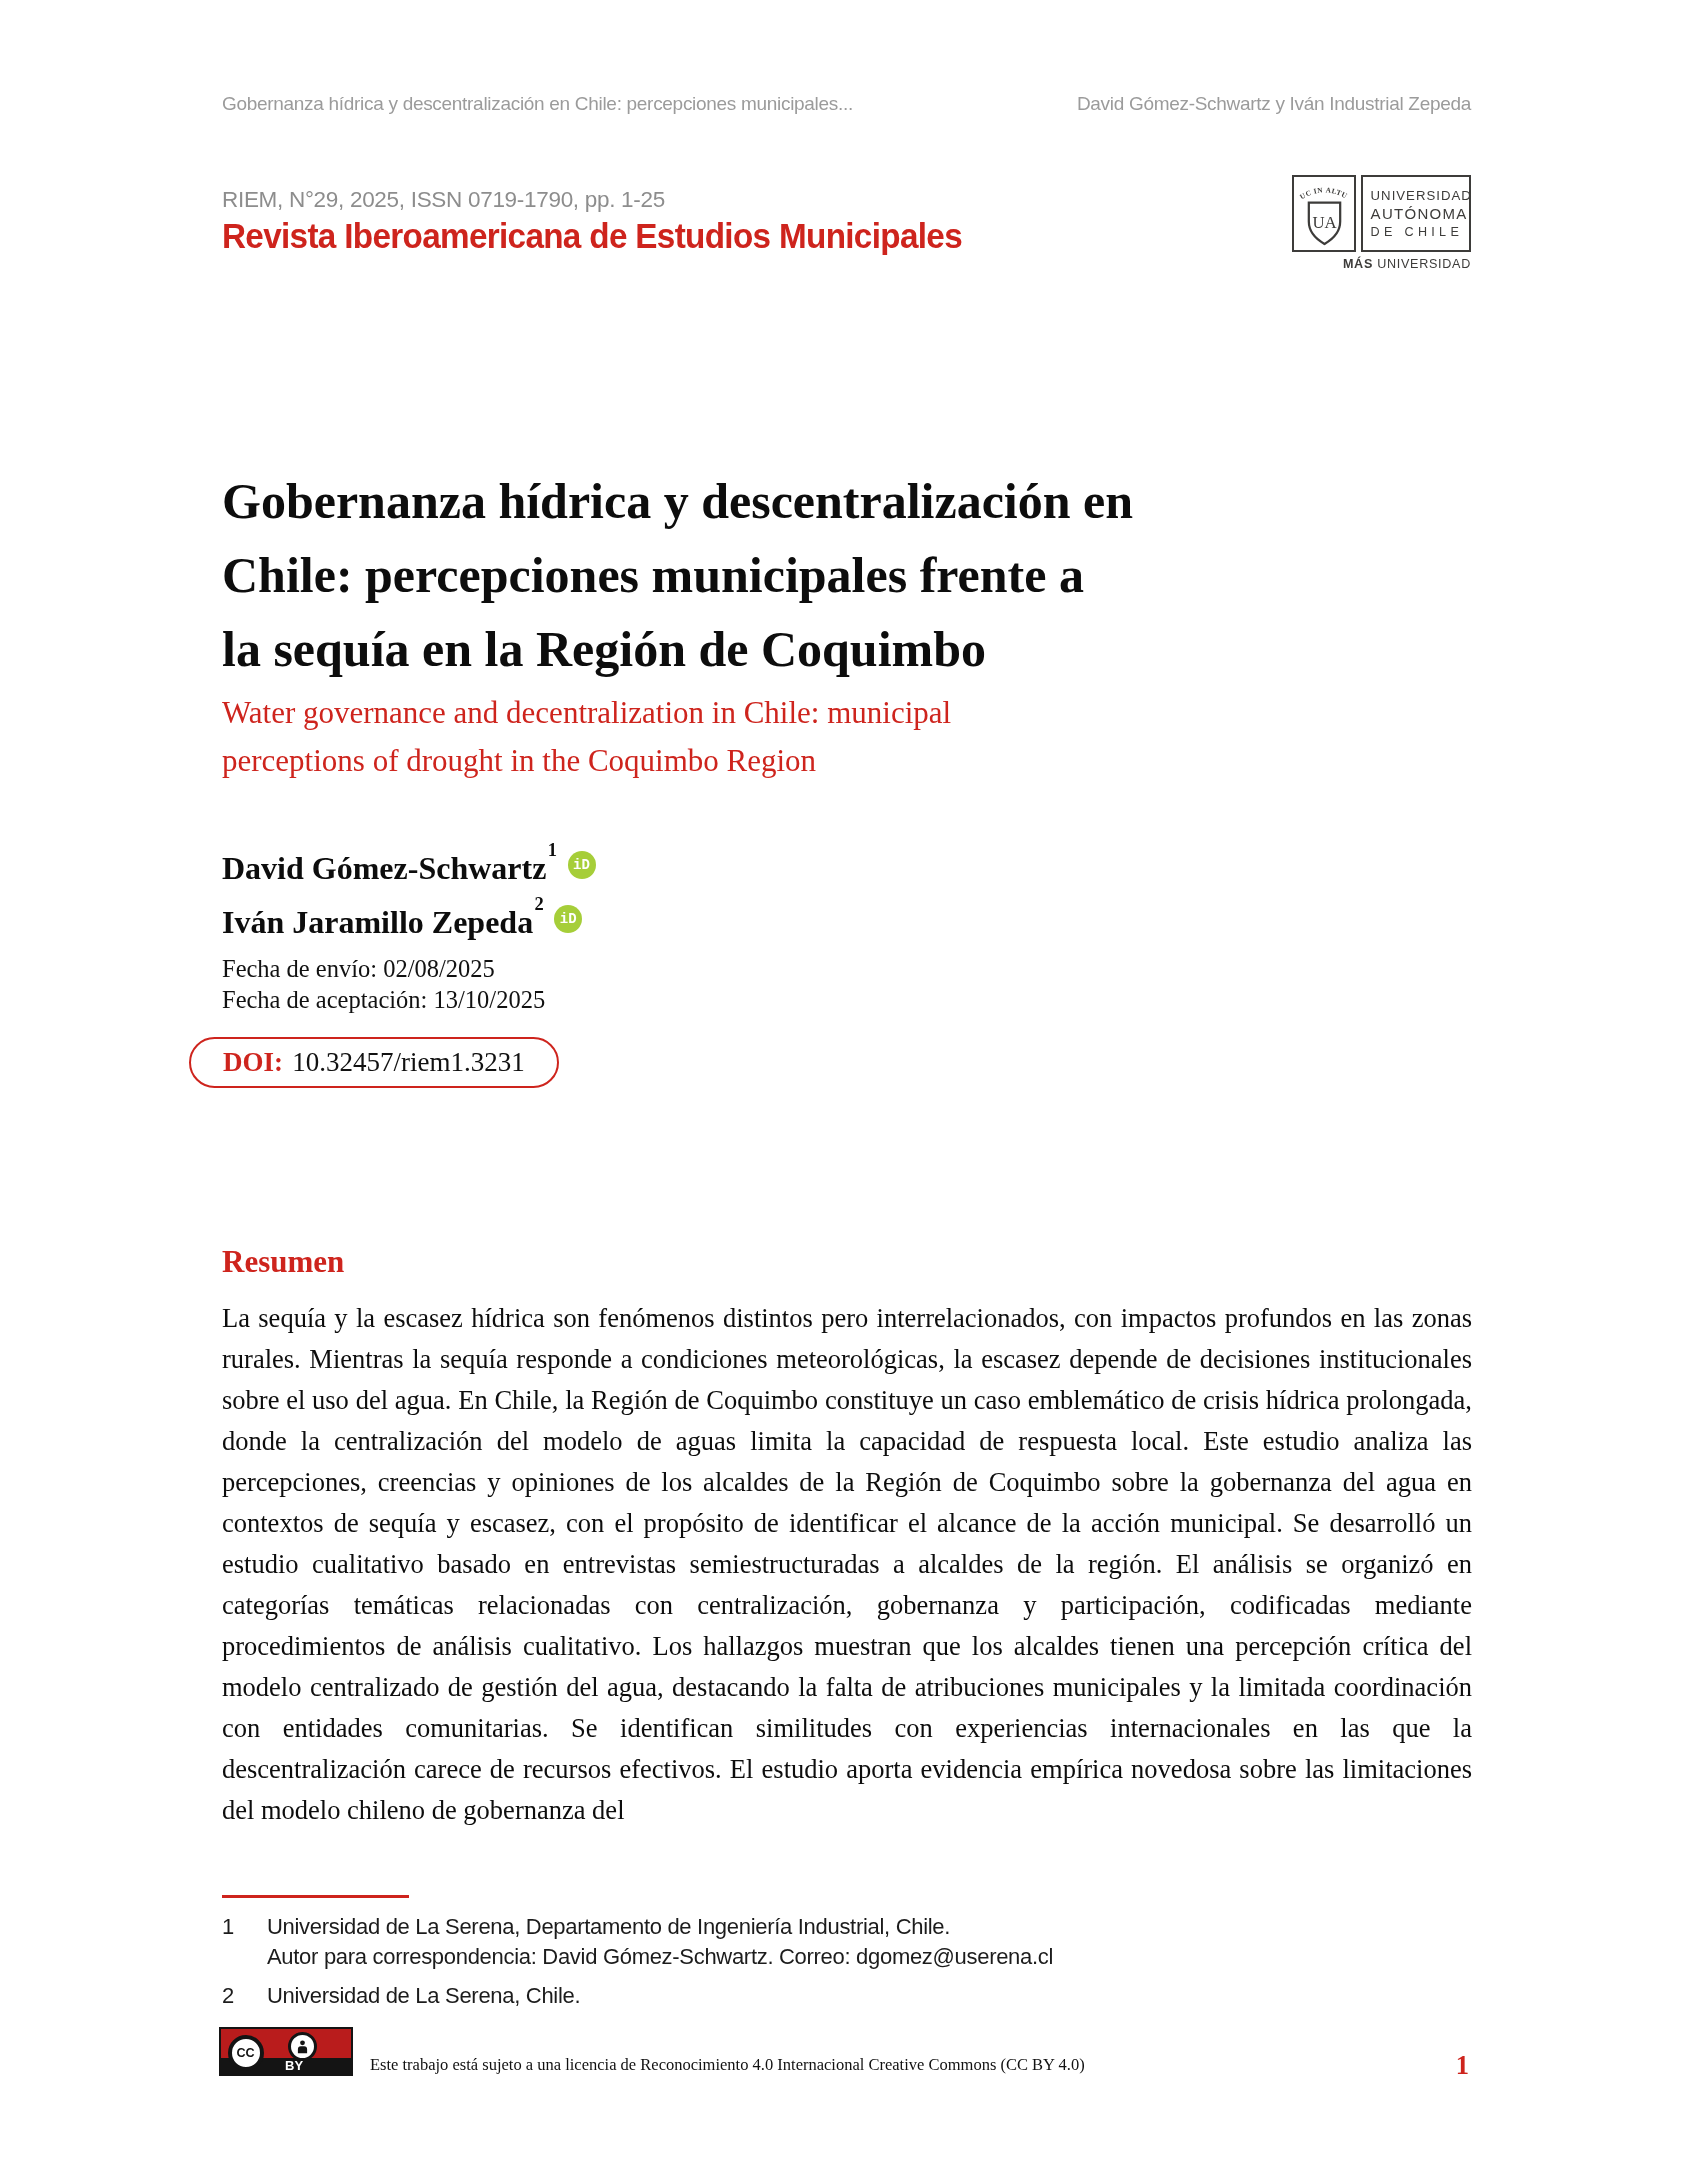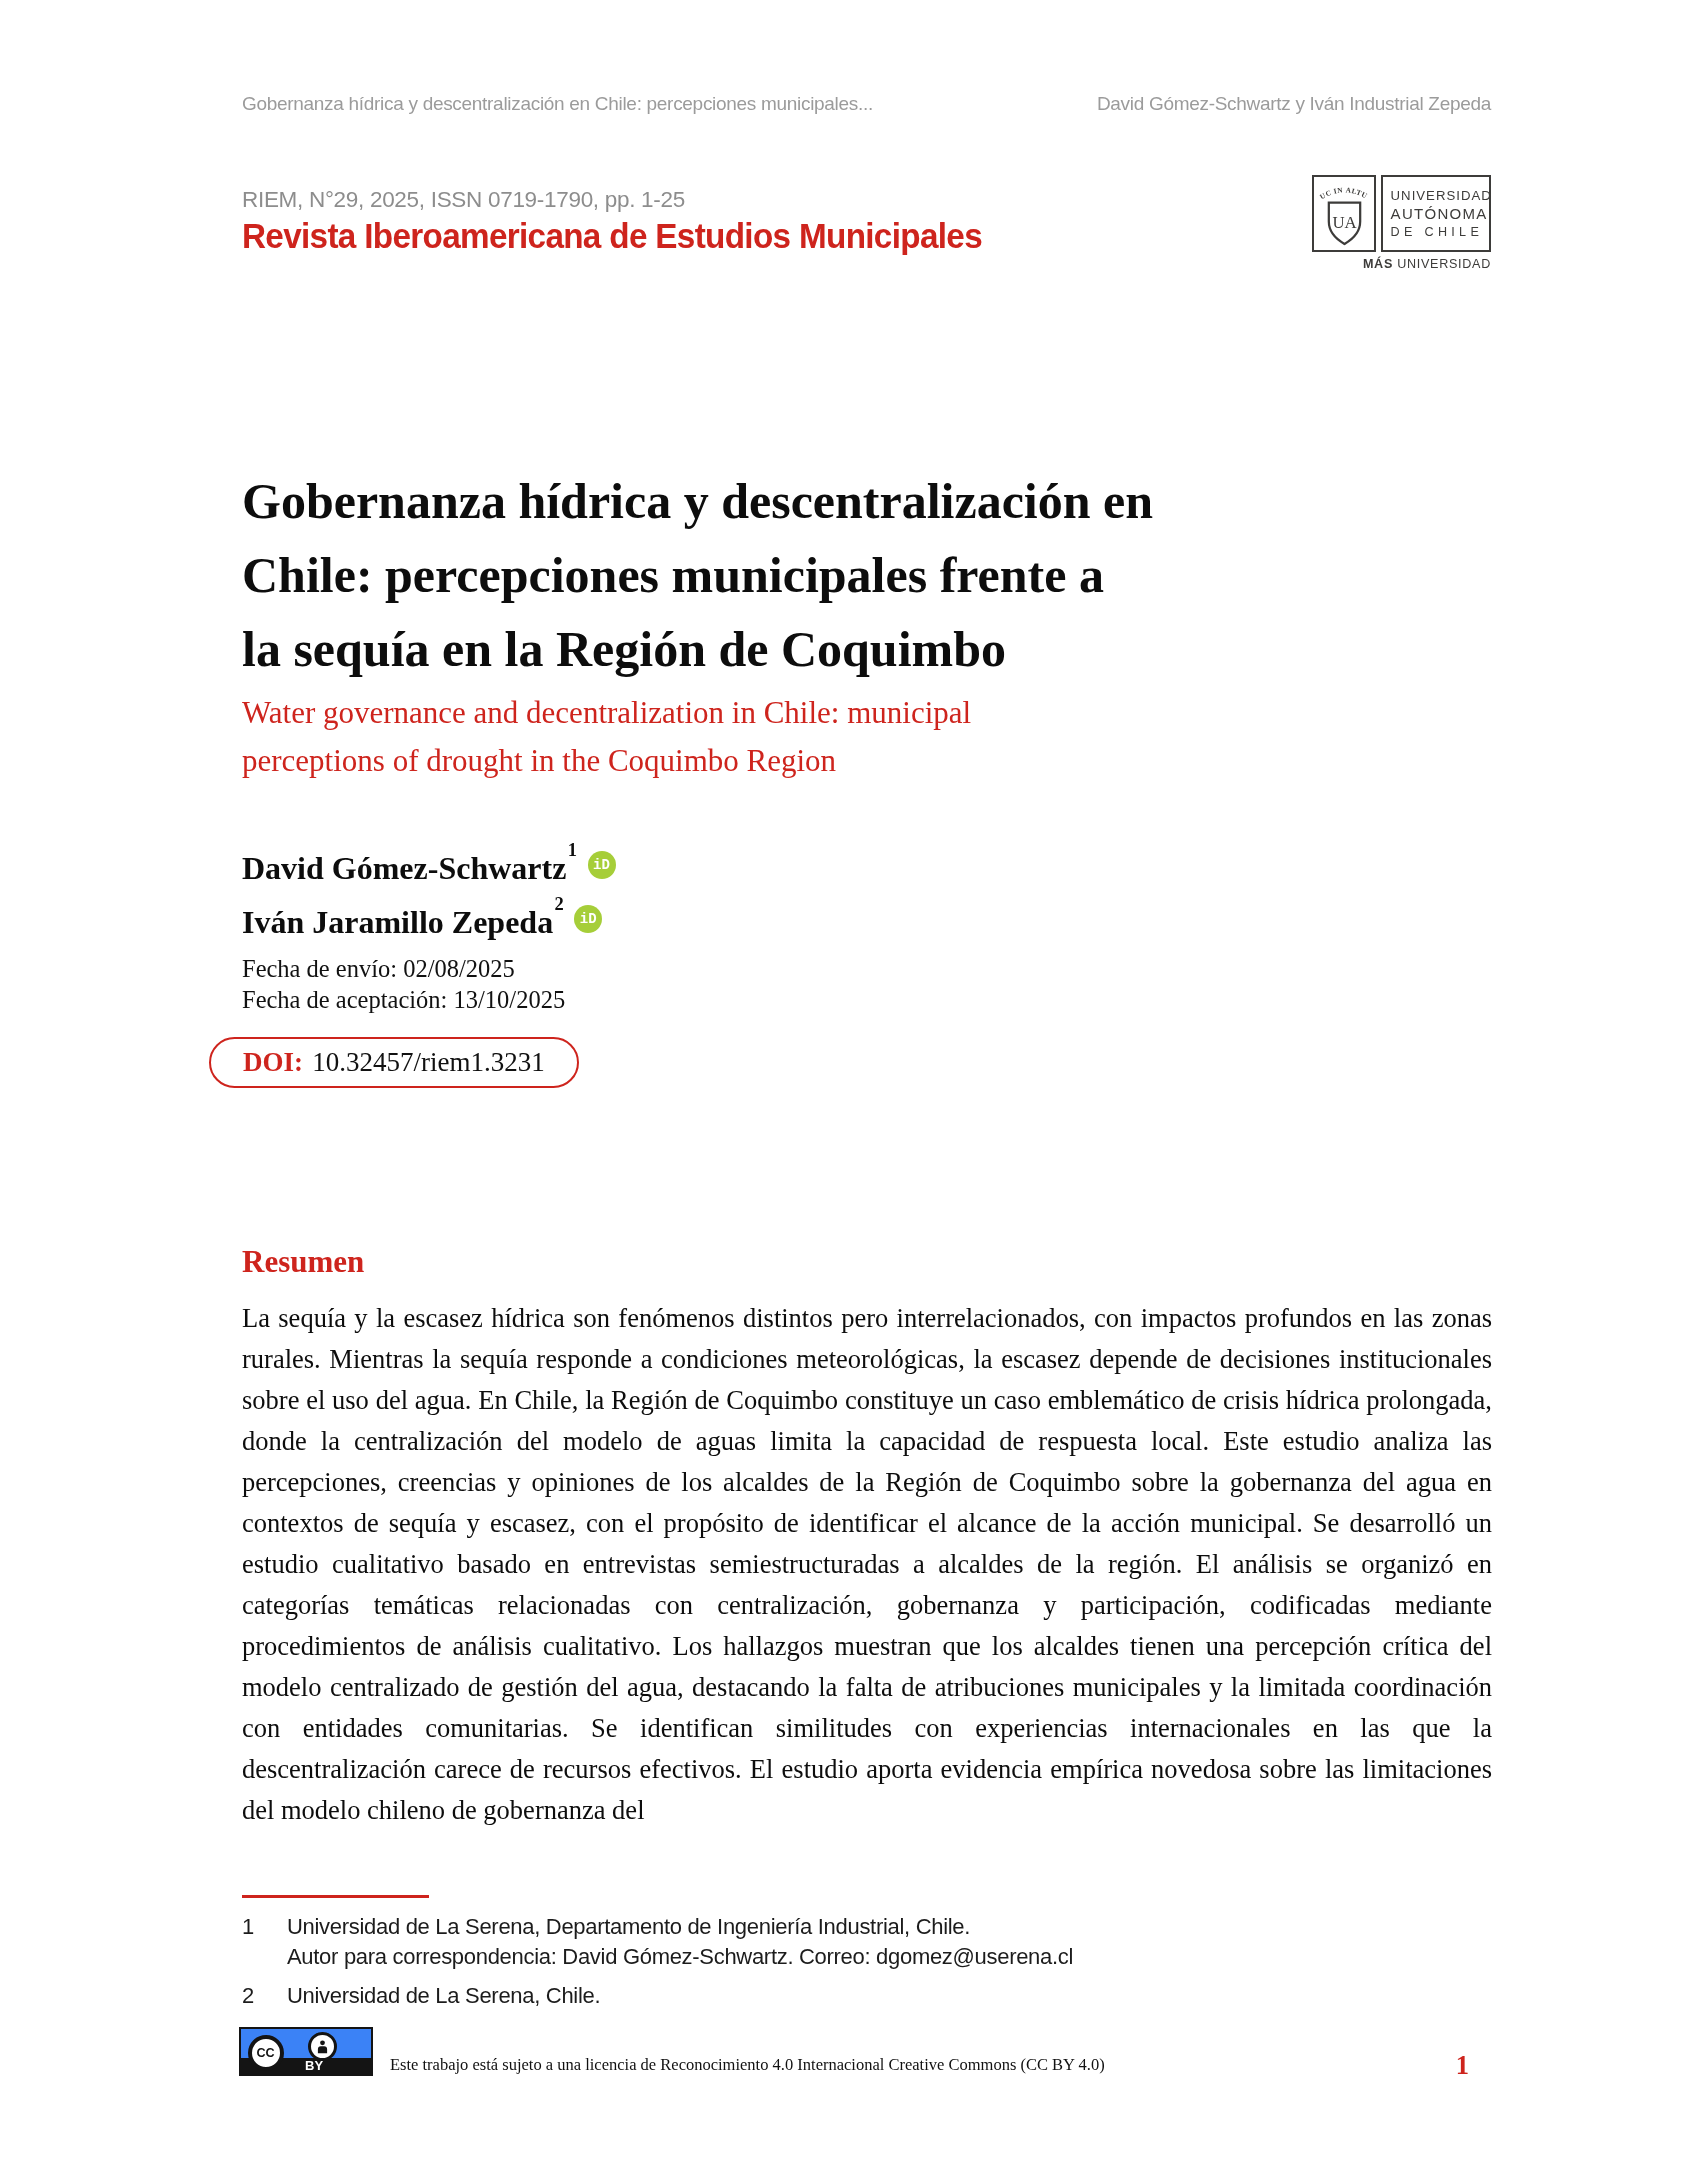--- a/index.html
+++ b/index.html
@@ -1,17 +1,17 @@
 <!DOCTYPE html>
 <html style="font-size:10.6px"><head>
 <meta charset="utf-8">
 <style>
   html,body{margin:0;padding:0;background:#ffffff;}
   body{width:1687px;height:2183px;position:relative;font-family:"Liberation Serif",serif;color:#111;}
-  .page{position:absolute;inset:0;overflow:hidden;margin-left:20px;}
+  .page{position:absolute;inset:0;overflow:hidden;}
 
   
   .running-header{position:absolute;top:93px;left:222px;width:1249px;display:flex;justify-content:space-between;
     font-family:"Liberation Sans",sans-serif;font-size:19px;color:#9b9b9b;letter-spacing:-0.3px;}
 
   
   .journal-issue{position:absolute;top:187px;left:222px;font-family:"Liberation Sans",sans-serif;
     font-size:22.5px;color:#8d8d8d;letter-spacing:-0.3px;}
   .journal-name{position:absolute;top:216px;left:222px;font-family:"Liberation Sans",sans-serif;
     font-size:35px;font-weight:bold;color:#ce241d;letter-spacing:-0.7px;transform:scaleX(0.95);transform-origin:left;}
@@ -58,21 +58,21 @@
   
   .fn-divider{position:absolute;top:1895px;left:222px;width:187px;height:3.3px;background:#ce241d;}
   .footnotes{position:absolute;top:1912px;left:222px;width:1250px;font-family:"Liberation Sans",sans-serif;
     font-size:22px;line-height:30px;color:#1c1c1c;letter-spacing:-0.3px;}
   .fn-row{display:flex;margin-bottom:9.3px;}
   .fn-marker{width:45px;flex:none;}
   .fn-text span{display:block;}
 
   
   .license-row{position:absolute;top:2027px;left:219px;display:flex;align-items:flex-end;gap:17px;}
-  .cc-badge{position:relative;width:134px;height:49px;background:#3b82f6;border:2px solid #141414;box-sizing:border-box;flex:none;}
+  .cc-badge{position:relative;width:134px;height:49px;background:#b91c1c;border:2px solid #141414;box-sizing:border-box;flex:none;}
   .cc-bar{position:absolute;left:0;right:0;bottom:0;height:16.5px;background:#141414;}
   .cc-by{position:absolute;bottom:0;left:64px;width:37px;height:16.5px;line-height:16.5px;text-align:left;
     color:#fff;font-family:"Liberation Sans",sans-serif;font-size:13px;font-weight:bold;}
   .cc-circle{position:absolute;left:6.6px;top:6px;width:36px;height:36px;border-radius:50%;background:#fff;
     border:4px solid #141414;box-sizing:border-box;display:flex;align-items:center;justify-content:center;
     font-family:"Liberation Sans",sans-serif;font-size:12.6px;font-weight:bold;color:#141414;z-index:2;}
   .person-circle{position:absolute;left:67px;top:3.3px;width:29px;height:29px;border-radius:50%;background:#fff;
     border:3.3px solid #141414;box-sizing:border-box;display:flex;align-items:center;justify-content:center;z-index:2;}
   .license-text{font-size:16.5px;color:#111;padding-bottom:1.3px;}
 

